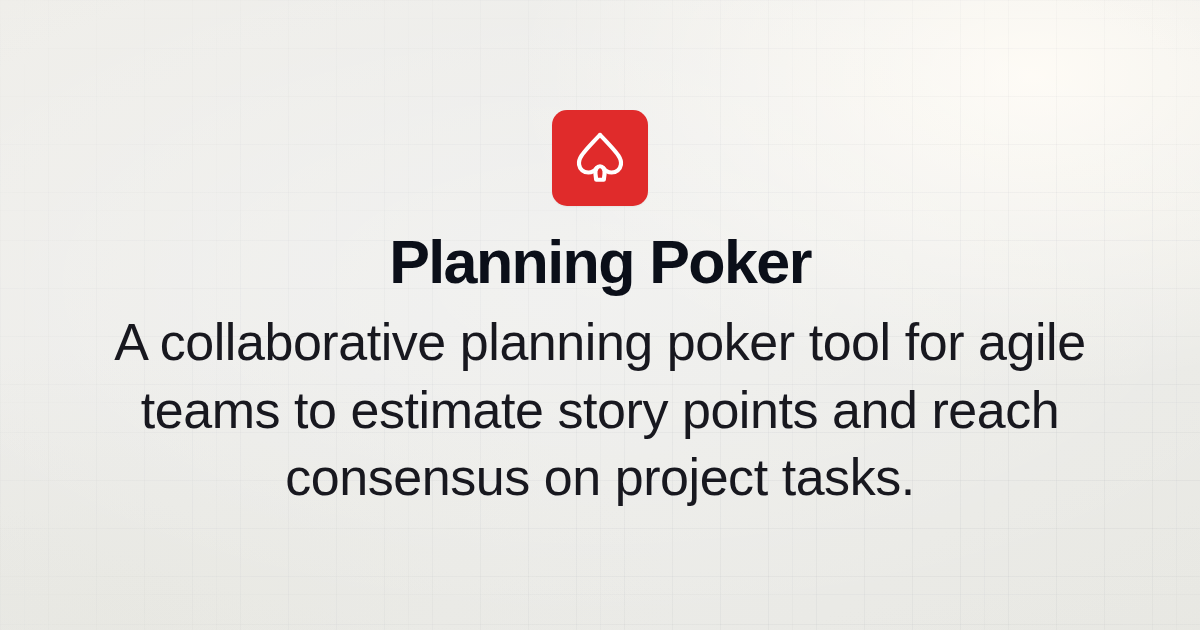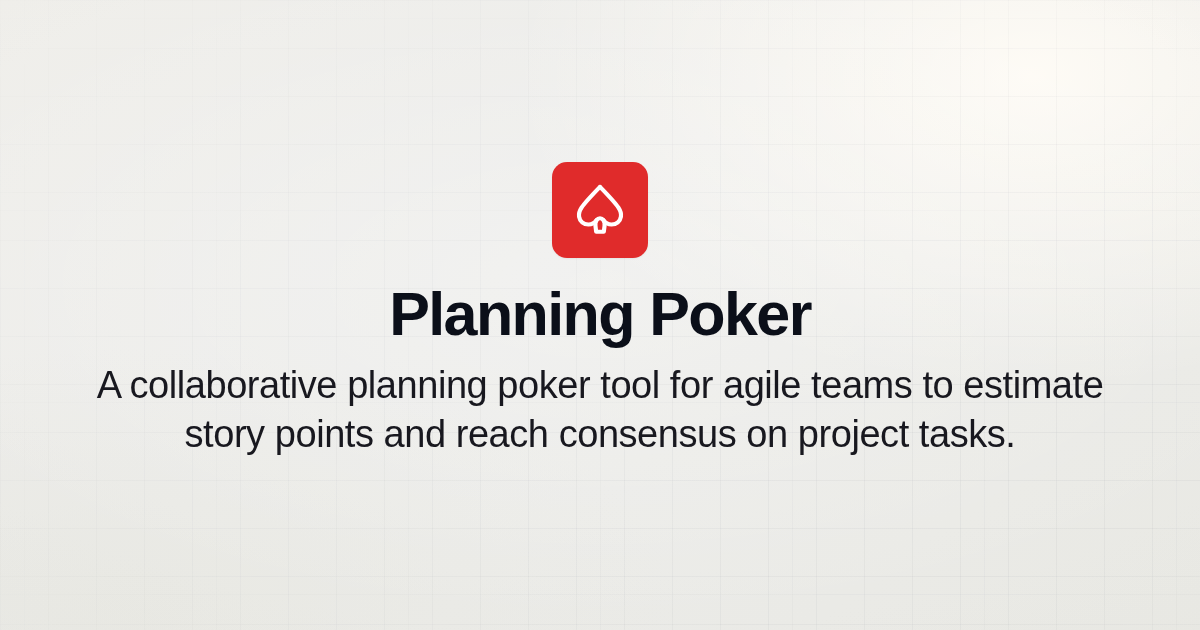--- a/index.html
+++ b/index.html
@@ -122,21 +122,21 @@
     line-height: 1.06;
     font-weight: 700;
     letter-spacing: -1.6px;
     color: #0b0f19;
     font-family: "Liberation Sans", sans-serif;
   }
 
   .page-subtitle {
     margin: 14px 0 0 0;
     max-width: 1030px;
-    font-size: 38px;
+    font-size: 52px;
     line-height: 1.30;
     font-weight: 400;
     letter-spacing: -0.45px;
     color: #18181f;
     font-family: "Liberation Sans", sans-serif;
   }
 </style>
 </head>
 <body>
 

